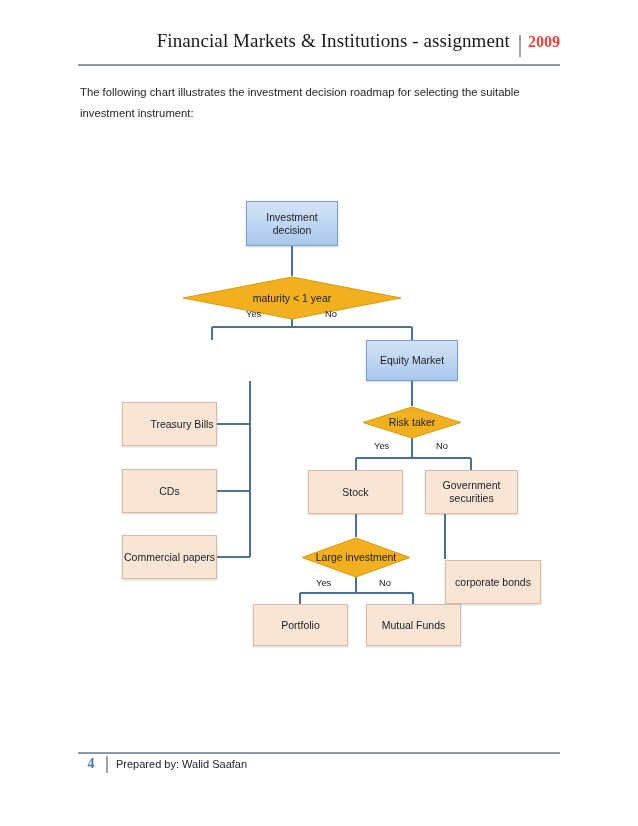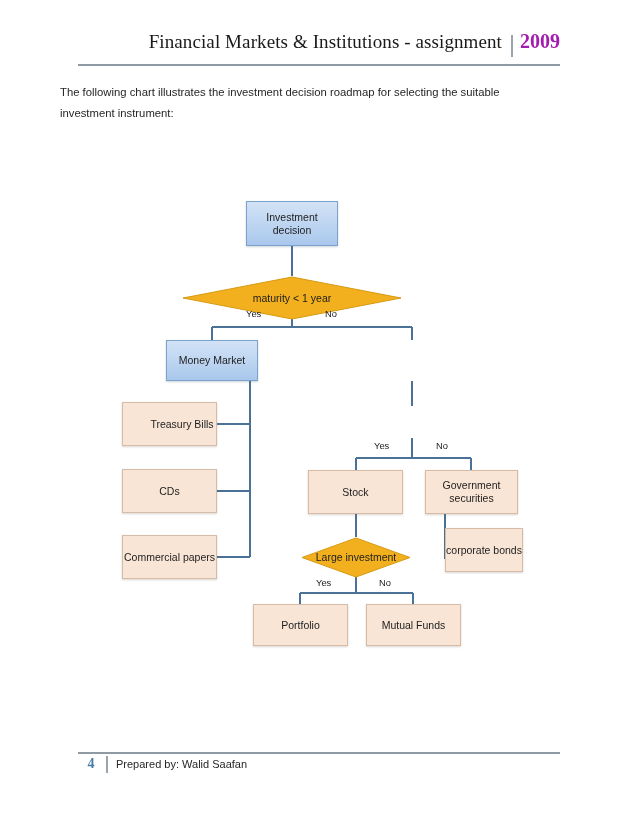--- a/index.html
+++ b/index.html
@@ -39,38 +39,38 @@
   }
   .header-divider {
     width: 2px;
     height: 22px;
     background: #9aa4ad;
     margin: 0 7px 0 9px;
     align-self: center;
   }
   .header-year {
     font-family: "Liberation Serif", serif;
-    font-size: 20px;
+    font-size: 16px;
     font-weight: bold;
-    color: #a21caf;
+    color: #ef4444;
     white-space: nowrap;
   }
   .header-rule {
     position: absolute;
     left: 0;
     top: 34px;
     width: 482px;
     height: 2px;
     background: #8f9ba4;
   }
 
   
   .intro {
     position: absolute;
-    left: 60px;
+    left: 80px;
     top: 82px;
     width: 490px;
     font-size: 11.3px;
     line-height: 21px;
     color: #262626;
   }
 
   
   .chart {
     position: absolute;
@@ -237,58 +237,64 @@
 
   <div class="diamond-wrap" style="left:182px; top:232px; width:220px; height:44px;">
     <svg width="220" height="44" viewBox="0 0 220 44">
       <polygon points="110,1 219,22 110,43 1,22" fill="#f2b01e" stroke="#d69a12" stroke-width="1"></polygon>
     </svg>
     <div class="diamond-label">maturity &lt; 1 year</div>
   </div>
   <div class="edge-label" style="left:246px; top:264px;">Yes</div>
   <div class="edge-label" style="left:325px; top:264px;">No</div>
 
-  <div class="node node-blue" style="left:166px; top:296px; width:92px; height:41px;">
-    <span>Money Market</span>
-  </div>
-
+
+  <div class="node node-blue" style="left:366px; top:296px; width:92px; height:41px;">
+    <span>Equity Market</span>
+  </div>
 
   <div class="node node-peach" style="left:122px; top:358px; width:95px; height:44px;padding-left:25px;">
     <span>Treasury Bills</span>
   </div>
 
   <div class="node node-peach" style="left:122px; top:425px; width:95px; height:44px;">
     <span>CDs</span>
   </div>
 
   <div class="node node-peach" style="left:122px; top:491px; width:95px; height:44px;">
     <span>Commercial papers</span>
   </div>
 
+  <div class="diamond-wrap" style="left:362px; top:362px; width:100px; height:33px;">
+    <svg width="100" height="33" viewBox="0 0 100 33">
+      <polygon points="50,1 99,16.5 50,32 1,16.5" fill="#f2b01e" stroke="#d69a12" stroke-width="1"></polygon>
+    </svg>
+    <div class="diamond-label">Risk taker</div>
+  </div>
   <div class="edge-label" style="left:374px; top:396px;">Yes</div>
   <div class="edge-label" style="left:436px; top:396px;">No</div>
 
   <div class="node node-peach" style="left:308px; top:426px; width:95px; height:44px;">
     <span>Stock</span>
   </div>
 
   <div class="node node-peach" style="left:425px; top:426px; width:93px; height:44px;">
     <span>Government securities</span>
   </div>
 
   <div class="diamond-wrap" style="left:301px; top:493px; width:110px; height:41px;">
     <svg width="110" height="41" viewBox="0 0 110 41">
       <polygon points="55,1 109,20.5 55,40 1,20.5" fill="#f2b01e" stroke="#d69a12" stroke-width="1"></polygon>
     </svg>
     <div class="diamond-label">Large investment</div>
   </div>
   <div class="edge-label" style="left:316px; top:533px;">Yes</div>
   <div class="edge-label" style="left:379px; top:533px;">No</div>
 
-  <div class="node node-peach" style="left:445px; top:484px; width:78px; height:44px;">
+  <div class="node node-peach" style="left:445px; top:516px; width:96px; height:44px;">
     <span>corporate bonds</span>
   </div>
 
   <div class="node node-peach" style="left:253px; top:560px; width:95px; height:42px;">
     <span>Portfolio</span>
   </div>
 
   <div class="node node-peach" style="left:366px; top:560px; width:95px; height:42px;">
     <span>Mutual Funds</span>
   </div>

